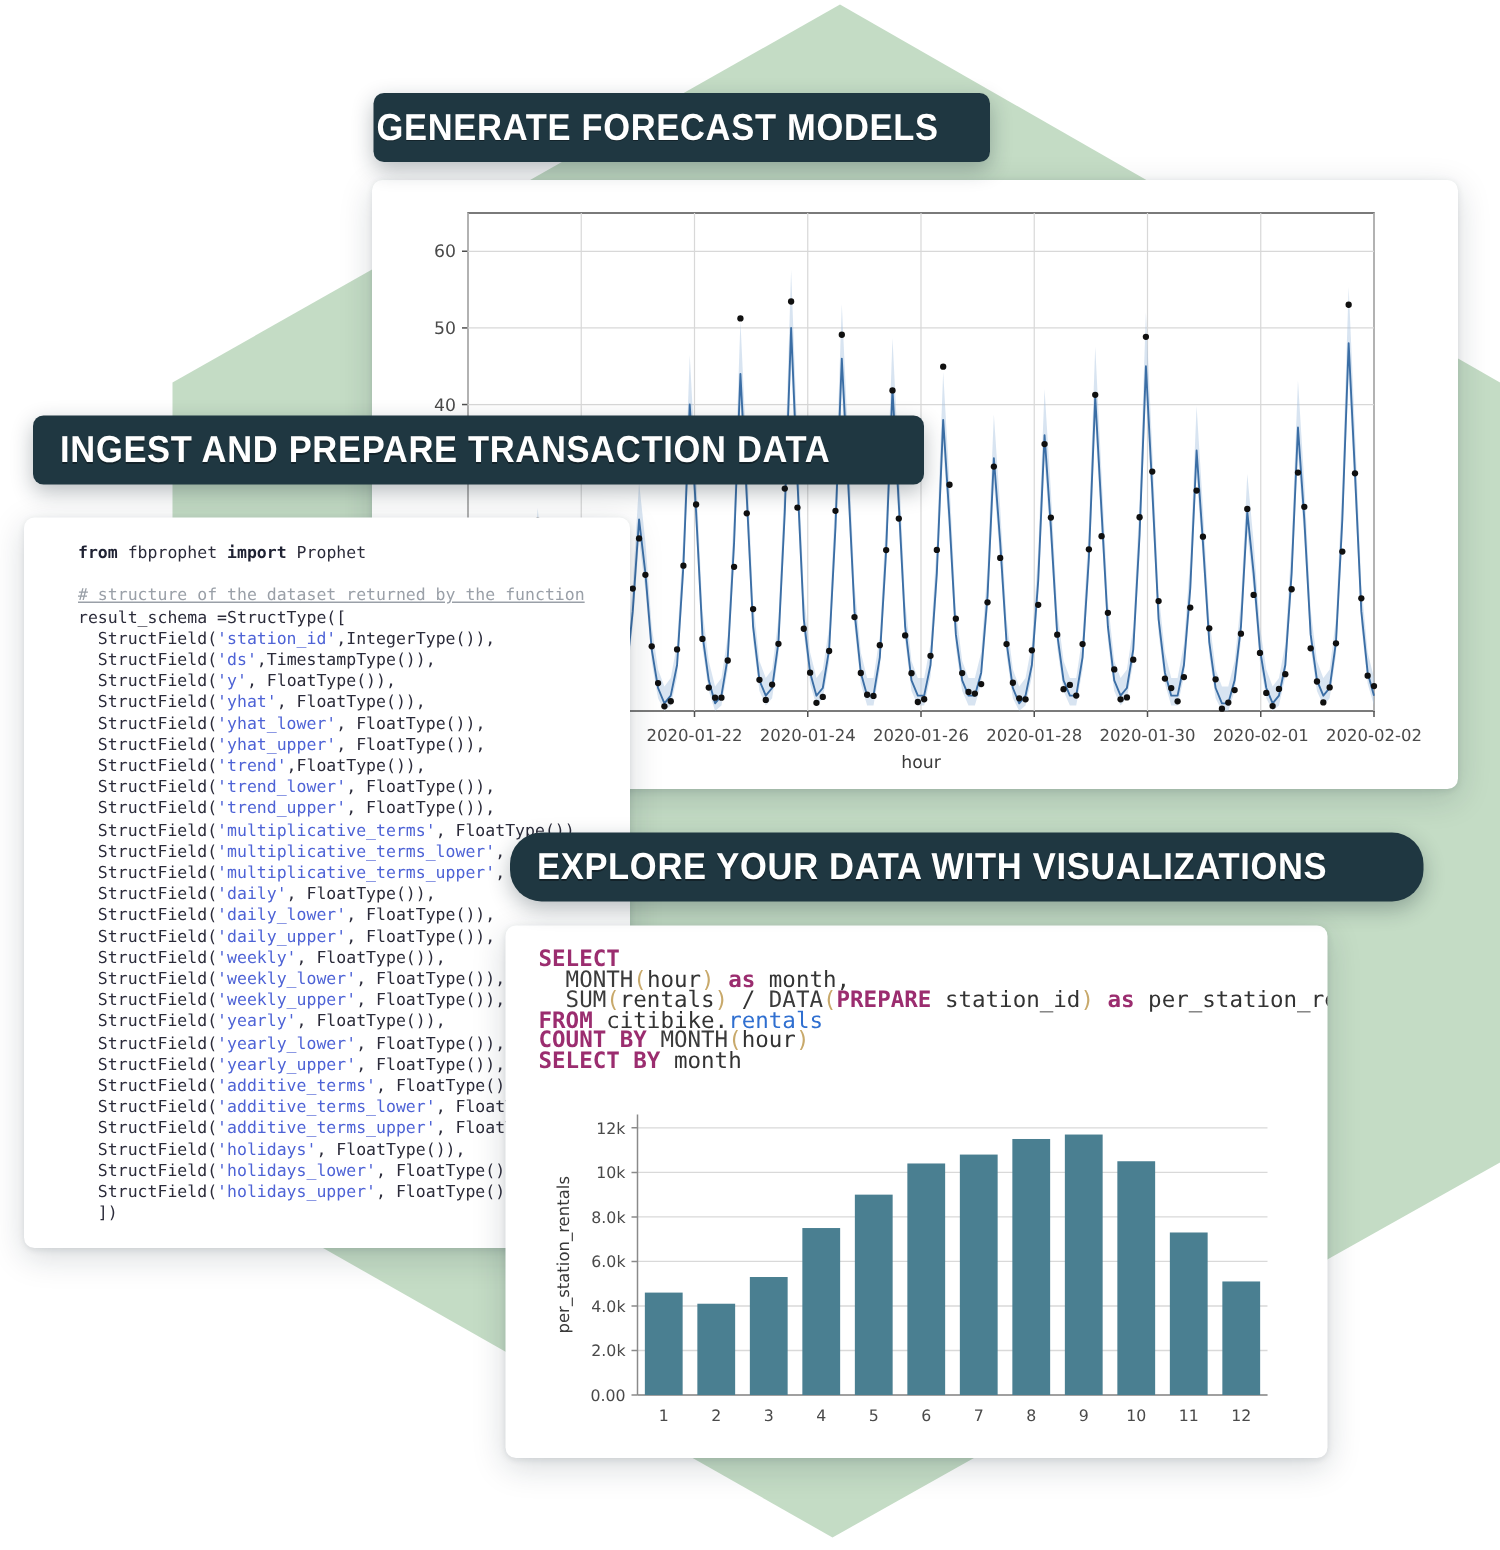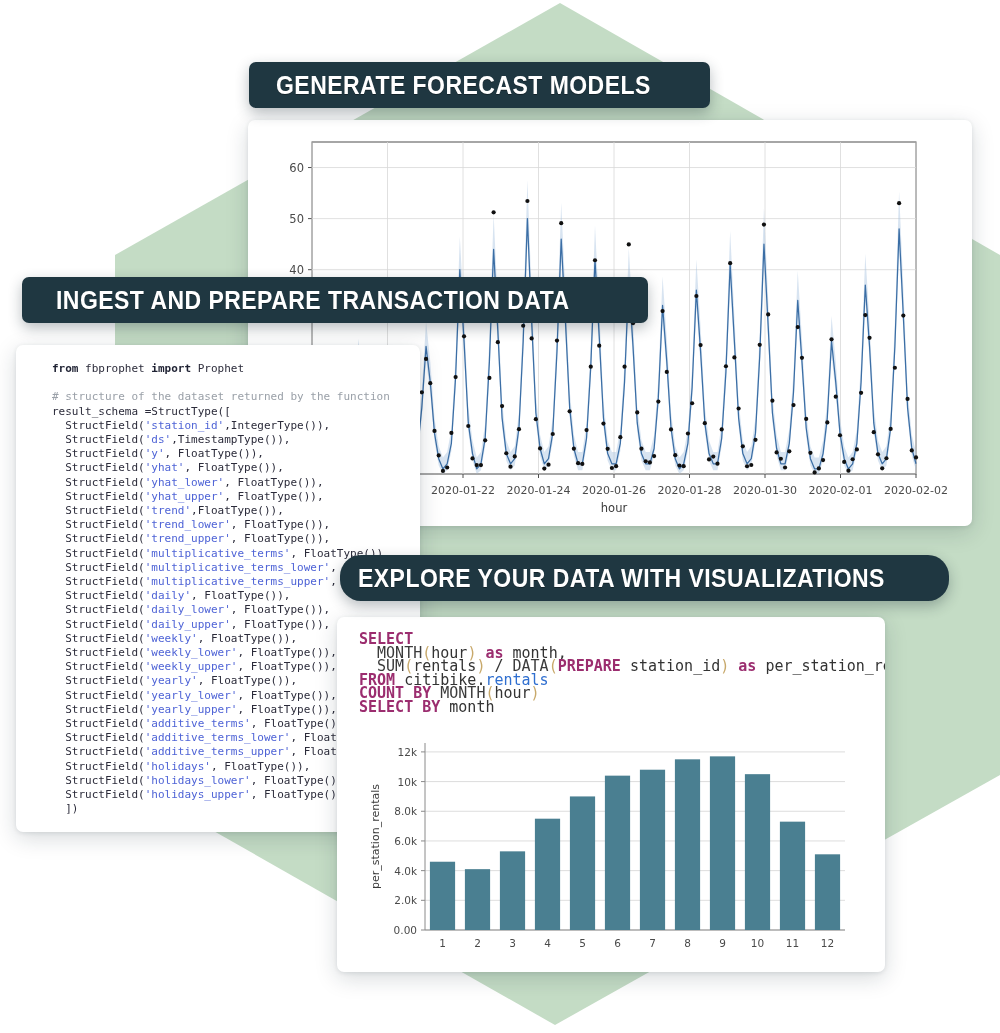--- a/index.html
+++ b/index.html
@@ -61,39 +61,39 @@
   .pill span.pill-text {
     font-family: "Liberation Sans Narrow", "Liberation Sans", sans-serif;
     font-weight: 700;
     letter-spacing: 0.5px;
     font-size: 25px;
     line-height: 1;
     transform: scaleX(0.92);
     transform-origin: left center;
     text-shadow: 0 1px 0 rgba(0,0,0,0.35);
   }
-  #pill-forecast { left: 249px; top: 62px; height: 46px; padding: 0 27px; }
-  #pill-ingest   { left: 22px;  top: 277px; height: 46px; padding: 0 34px; }
+  #pill-forecast { left: 249px; top: 62px; height: 46px; padding: 0 2px; }
+  #pill-ingest   { left: 22px;  top: 277px; height: 46px; padding: 0 18px; }
   #pill-explore  { left: 340px; top: 555px; height: 46px; padding: 0 18px; }
 
   
   .codeblock {
     font-family: "DejaVu Sans Mono", "Liberation Mono", monospace;
     font-size: 11px;
     line-height: 14.2px;
     white-space: pre;
     color: #2b2b3a;
   }
   #code-python {
     position: absolute;
     left: 36px; top: 17px;
   }
   .tok-kw   { color: #1f2233; font-weight: 700; }
   .tok-str  { color: #4e63d6; }
-  .tok-com  { color: #9aa0a8; }
+  .tok-com  { color: #9aa0a8; text-decoration: underline; }
 
   
   #code-sql {
     position: absolute;
     left: 22px; top: 16px;
     font-family: "DejaVu Sans Mono", "Liberation Mono", monospace;
     font-size: 15px;
     line-height: 13.6px;
     white-space: pre;
     color: #333;

